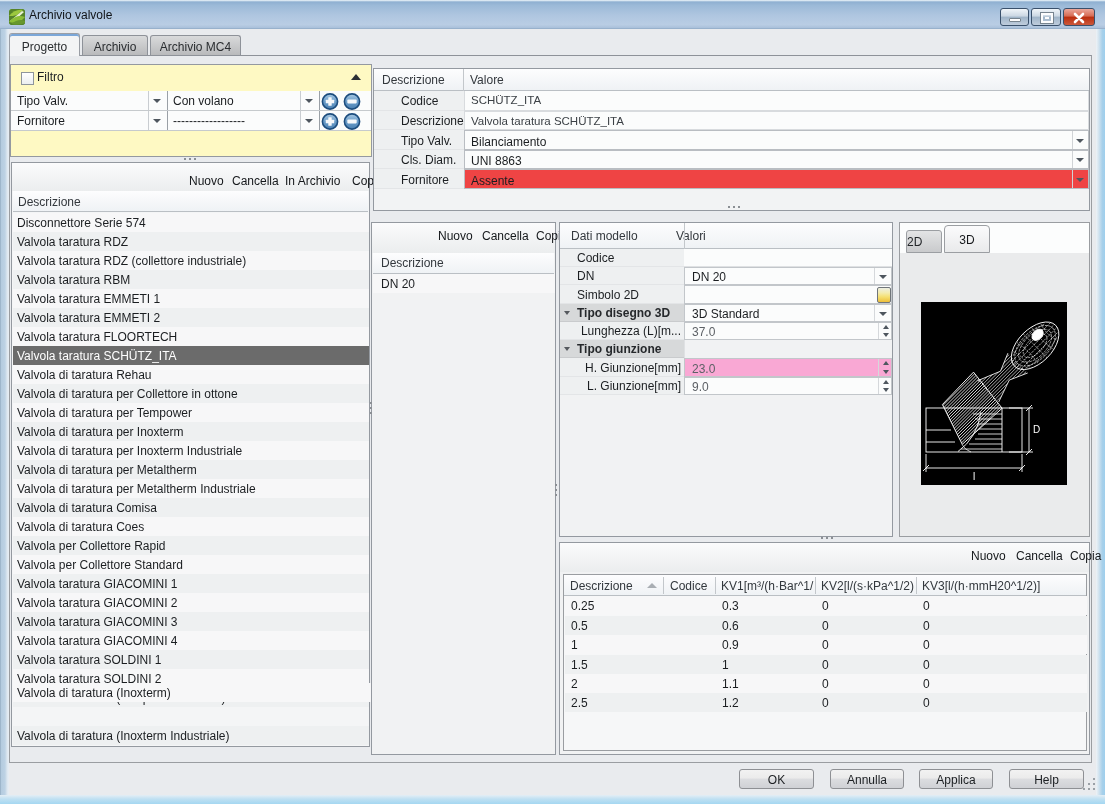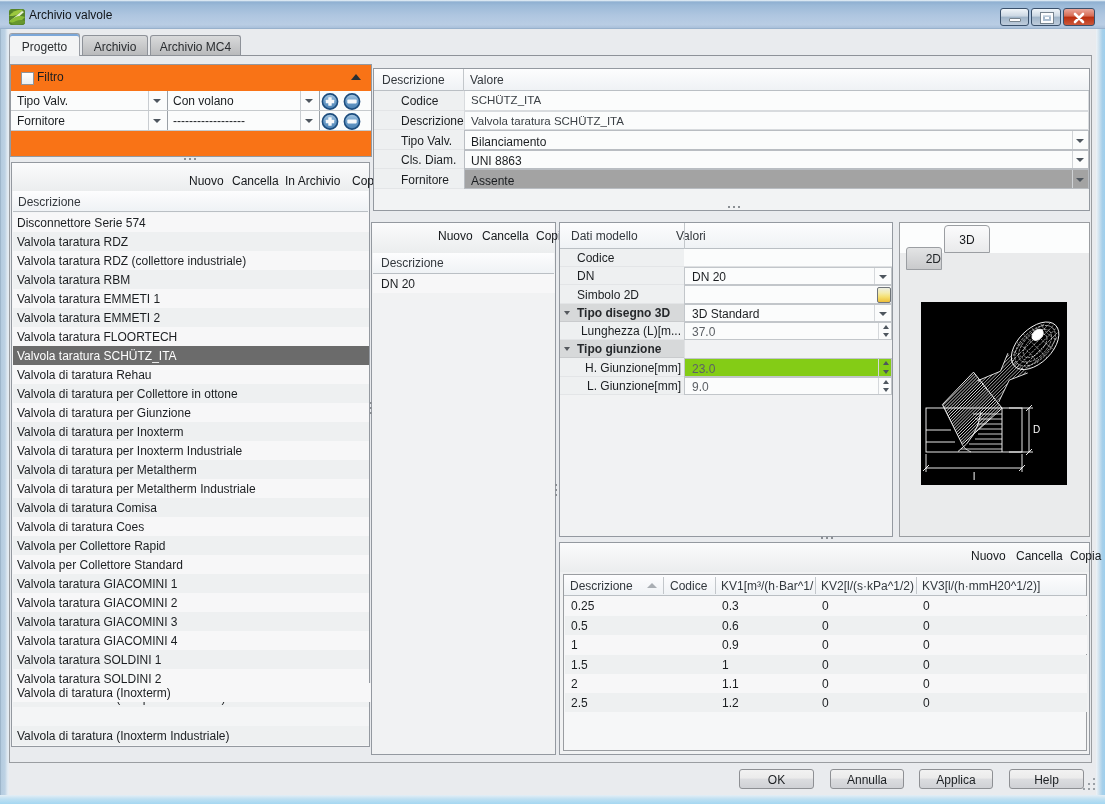--- a/index.html
+++ b/index.html
@@ -81,21 +81,21 @@
   <svg width="32" height="18" viewBox="0 0 32 18">
       <path d="M11 5 L15 9 L11 13 M15 9 L19 5 M15 9 L19 13" stroke="#fff" stroke-width="2.6" fill="none" stroke-linecap="round"></path>
     </svg>
 </div>
 
 <div id="tabpane" class="abs"></div>
 <div class="tab abs" style="left:82px; width:66px;">Archivio</div>
 <div class="tab abs" style="left:150px; width:91px;">Archivio MC4</div>
 <div class="tab abs active" style="left:9px; width:71px;">Progetto</div>
 
-<div class="panel" id="filterpanel" style="left:10px; top:64px; width:362px; height:93px; background:#f97316;">
+<div class="panel" id="filterpanel" style="left:10px; top:64px; width:362px; height:93px; background:#fef9c3;">
   <div class="abs" style="left:10px; top:7px; width:13px; height:13px; border:1px solid #8e959c; background:linear-gradient(#fff,#ebeef0);"></div>
   <div class="abs" style="left:26px; top:5px;">Filtro</div>
   <div class="arrow-u" style="left:340px; top:9px; border-left-width:5px; border-right-width:5px; border-bottom-width:6px; border-bottom-color:#2b2f33;"></div>
 
   <div class="abs" style="left:0; top:26px; width:360px; height:20px; background:#fbfcfc; border-bottom:1px solid #c6cacd;">
     <div class="abs" style="left:6px; top:3px;">Tipo Valv.</div>
     <div class="carow" style="left:137px;"></div>
       <div class="arrow-d" style="left:142px; top:8px;"></div>
     <div class="abs" style="left:156px; top:0; bottom:0; width:1px; background:#9aa0a6;"></div>
     <div class="abs" style="left:162px; top:3px;">Con volano</div>
@@ -153,21 +153,21 @@
     <div class="lrow odd" style="top:0; width:356px;">Disconnettore Serie 574</div>
     <div class="lrow even" style="top:19px; width:356px;">Valvola taratura RDZ</div>
     <div class="lrow odd" style="top:38px; width:356px;">Valvola taratura RDZ (collettore industriale)</div>
     <div class="lrow even" style="top:57px; width:356px;">Valvola taratura RBM</div>
     <div class="lrow odd" style="top:76px; width:356px;">Valvola taratura EMMETI 1</div>
     <div class="lrow even" style="top:95px; width:356px;">Valvola taratura EMMETI 2</div>
     <div class="lrow odd" style="top:114px; width:356px;">Valvola taratura FLOORTECH</div>
     <div class="lrow sel" style="top:133px; width:356px;">Valvola taratura SCHÜTZ_ITA</div>
     <div class="lrow odd" style="top:152px; width:356px;">Valvola di taratura Rehau</div>
     <div class="lrow even" style="top:171px; width:356px;">Valvola di taratura per Collettore in ottone</div>
-    <div class="lrow odd" style="top:190px; width:356px;">Valvola di taratura per Giunzione</div>
+    <div class="lrow odd" style="top:190px; width:356px;">Valvola di taratura per Tempower</div>
     <div class="lrow even" style="top:209px; width:356px;">Valvola di taratura per Inoxterm</div>
     <div class="lrow odd" style="top:228px; width:356px;">Valvola di taratura per Inoxterm Industriale</div>
     <div class="lrow even" style="top:247px; width:356px;">Valvola di taratura per Metaltherm</div>
     <div class="lrow odd" style="top:266px; width:356px;">Valvola di taratura per Metaltherm Industriale</div>
     <div class="lrow even" style="top:285px; width:356px;">Valvola di taratura Comisa</div>
     <div class="lrow odd" style="top:304px; width:356px;">Valvola di taratura Coes</div>
     <div class="lrow even" style="top:323px; width:356px;">Valvola per Collettore Rapid</div>
     <div class="lrow odd" style="top:342px; width:356px;">Valvola per Collettore Standard</div>
     <div class="lrow even" style="top:361px; width:356px;">Valvola taratura GIACOMINI 1</div>
     <div class="lrow odd" style="top:380px; width:356px;">Valvola taratura GIACOMINI 2</div>
@@ -194,21 +194,21 @@
   <div class="pcell" style="left:90px; top:42px; width:625px; height:19px; background:#fbfcfc; border:1px solid #d8dbde; padding:3px 0 0 6px; color:#3c4146; font-size:11.5px;">Valvola taratura SCHÜTZ_ITA</div>
   <div class="pcell" style="left:0; top:61px; width:90px; height:20px; background:#eef0f1; padding:4px 0 0 27px; border-bottom:1px solid #e3e5e7;">Tipo Valv.</div>
   <div class="pcell" style="left:90px; top:61px; width:625px; height:20px; background:#fbfcfc; border:1px solid #b9bdc2; padding:4px 0 0 6px;">Bilanciamento
     <div class="abs" style="right:15px; top:0; bottom:0; width:1px; background:#d0d3d6;"></div>
     <div class="arrow-d" style="right:4px; top:8px;"></div></div>
   <div class="pcell" style="left:0; top:81px; width:90px; height:19px; background:#eef0f1; padding:3px 0 0 27px; border-bottom:1px solid #e3e5e7;">Cls. Diam.</div>
   <div class="pcell" style="left:90px; top:81px; width:625px; height:19px; background:#fbfcfc; border:1px solid #b9bdc2; padding:3px 0 0 6px;">UNI 8863
     <div class="abs" style="right:15px; top:0; bottom:0; width:1px; background:#d0d3d6;"></div>
     <div class="arrow-d" style="right:4px; top:7px;"></div></div>
   <div class="pcell" style="left:0; top:100px; width:90px; height:20px; background:#eef0f1; padding:4px 0 0 27px; border-bottom:1px solid #e3e5e7;">Fornitore</div>
-  <div class="pcell" style="left:90px; top:100px; width:625px; height:20px; background:#a3a3a3; border:1px solid #b9bdc2; padding:4px 0 0 6px;">Assente
+  <div class="pcell" style="left:90px; top:100px; width:625px; height:20px; background:#ef4444; border:1px solid #b9bdc2; padding:4px 0 0 6px;">Assente
     <div class="abs" style="right:15px; top:0; bottom:0; width:1px; background:#d0d3d6;"></div>
     <div class="arrow-d" style="right:4px; top:8px;"></div></div>
 </div>
 <div class="hdots" style="left:728px; top:206px;">
     <i></i>
     <i></i>
     <i></i>
   </div>
 
 <div class="panel" id="dnpanel" style="left:371px; top:222px; width:185px; height:533px; background:#f1f2f3;">
@@ -258,40 +258,40 @@
   <div class="pcell" style="left:0; top:99px; width:124px; height:18px; background:#eef0f1; border-bottom:1px solid #e3e5e7; padding:2px 0 0 0; text-align:right;"><span style="padding-right:3px;">Lunghezza (L)[m...</span></div>
   <div class="pcell" style="left:124px; top:99px; width:208px; height:18px; background:#fbfcfc; border:1px solid #c2c6ca; padding:2px 0 0 7px; color:#5d6166;">37.0
     <div class="abs" style="right:12px; top:0; bottom:0; width:1px; background:#d5d8db;"></div>
     <div class="arrow-u" style="right:2px; top:2px; border-left-width:3px; border-right-width:3px; border-bottom-width:4px;"></div>
     <div class="arrow-d" style="right:2px; top:10px; border-left-width:3px; border-right-width:3px; border-top-width:4px;"></div></div>
 
   <div class="pcell" style="left:0; top:117px; width:124px; height:18px; background:#d7d9da; border-bottom:1px solid #c9cbcd; padding:2px 0 0 17px; font-weight:bold; color:#26292c;">Tipo giunzione
     <div class="arrow-d" style="left:4px; top:7px; border-left-width:3.5px; border-right-width:3.5px; border-top-color:#55595e;"></div></div>
 
   <div class="pcell" style="left:0; top:135px; width:124px; height:19px; background:#eef0f1; border-bottom:1px solid #e3e5e7; padding:3px 0 0 0; text-align:right;"><span style="padding-right:3px;">H. Giunzione[mm]</span></div>
-  <div class="pcell" style="left:124px; top:135px; width:208px; height:19px; background:#84cc16; border:1px solid #c2c6ca; padding:3px 0 0 7px; color:#5d6166;">23.0
+  <div class="pcell" style="left:124px; top:135px; width:208px; height:19px; background:#f9a8d4; border:1px solid #c2c6ca; padding:3px 0 0 7px; color:#5d6166;">23.0
     <div class="abs" style="right:12px; top:0; bottom:0; width:1px; background:#d5d8db;"></div>
     <div class="arrow-u" style="right:2px; top:2px; border-left-width:3px; border-right-width:3px; border-bottom-width:4px;"></div>
     <div class="arrow-d" style="right:2px; top:11px; border-left-width:3px; border-right-width:3px; border-top-width:4px;"></div></div>
 
   <div class="pcell" style="left:0; top:154px; width:124px; height:18px; background:#eef0f1; border-bottom:1px solid #e3e5e7; padding:2px 0 0 0; text-align:right;"><span style="padding-right:3px;">L. Giunzione[mm]</span></div>
   <div class="pcell" style="left:124px; top:154px; width:208px; height:18px; background:#fbfcfc; border:1px solid #c2c6ca; padding:2px 0 0 7px; color:#5d6166;">9.0
     <div class="abs" style="right:12px; top:0; bottom:0; width:1px; background:#d5d8db;"></div>
     <div class="arrow-u" style="right:2px; top:2px; border-left-width:3px; border-right-width:3px; border-bottom-width:4px;"></div>
     <div class="arrow-d" style="right:2px; top:10px; border-left-width:3px; border-right-width:3px; border-top-width:4px;"></div></div>
 </div>
 <div class="hdots" style="left:821px; top:537px;">
     <i></i>
     <i></i>
     <i></i>
   </div>
 
 <div id="prevpanel" class="abs" style="left:899px; top:222px; width:191px; height:315px; border:1px solid #9a9da1; background:#eaebec;">
   <div class="abs" style="left:0; top:0; width:189px; height:30px; background:#fcfdfd;"></div>
-  <div class="abs" style="left:6px; top:24px; width:36px; height:23px; border:1px solid #9b9ea2; border-radius:3px 3px 0 0; background:linear-gradient(#e3e4e5,#c9cacc); text-align:right; padding-top:4px; color:#232629;">2D</div>
+  <div class="abs" style="left:6px; top:7px; width:36px; height:23px; border:1px solid #9b9ea2; border-radius:3px 3px 0 0; background:linear-gradient(#e3e4e5,#c9cacc); text-align:left; padding-top:4px; color:#232629;">2D</div>
   <div class="abs" style="left:44px; top:2px; width:46px; height:28px; border:1px solid #9b9ea2; border-radius:4px 4px 0 0; background:linear-gradient(#fbfbfc,#e9eaeb); text-align:center; padding-top:7px; color:#17191c;">3D</div>
   <svg class="abs" style="left:21px; top:79px;" width="146" height="183" viewBox="0 0 146 183">
     <rect x="0" y="0" width="146" height="183" fill="#000"></rect>
     <g stroke="#fff" fill="none" stroke-width="0.9">
 
       <rect x="5" y="106" width="96" height="44"></rect>
       <line x1="81" y1="106" x2="81" y2="150"></line>
       <line x1="5" y1="128" x2="30" y2="128"></line>
       <line x1="5" y1="140" x2="34" y2="140"></line>
       <g stroke-width="0.8">

